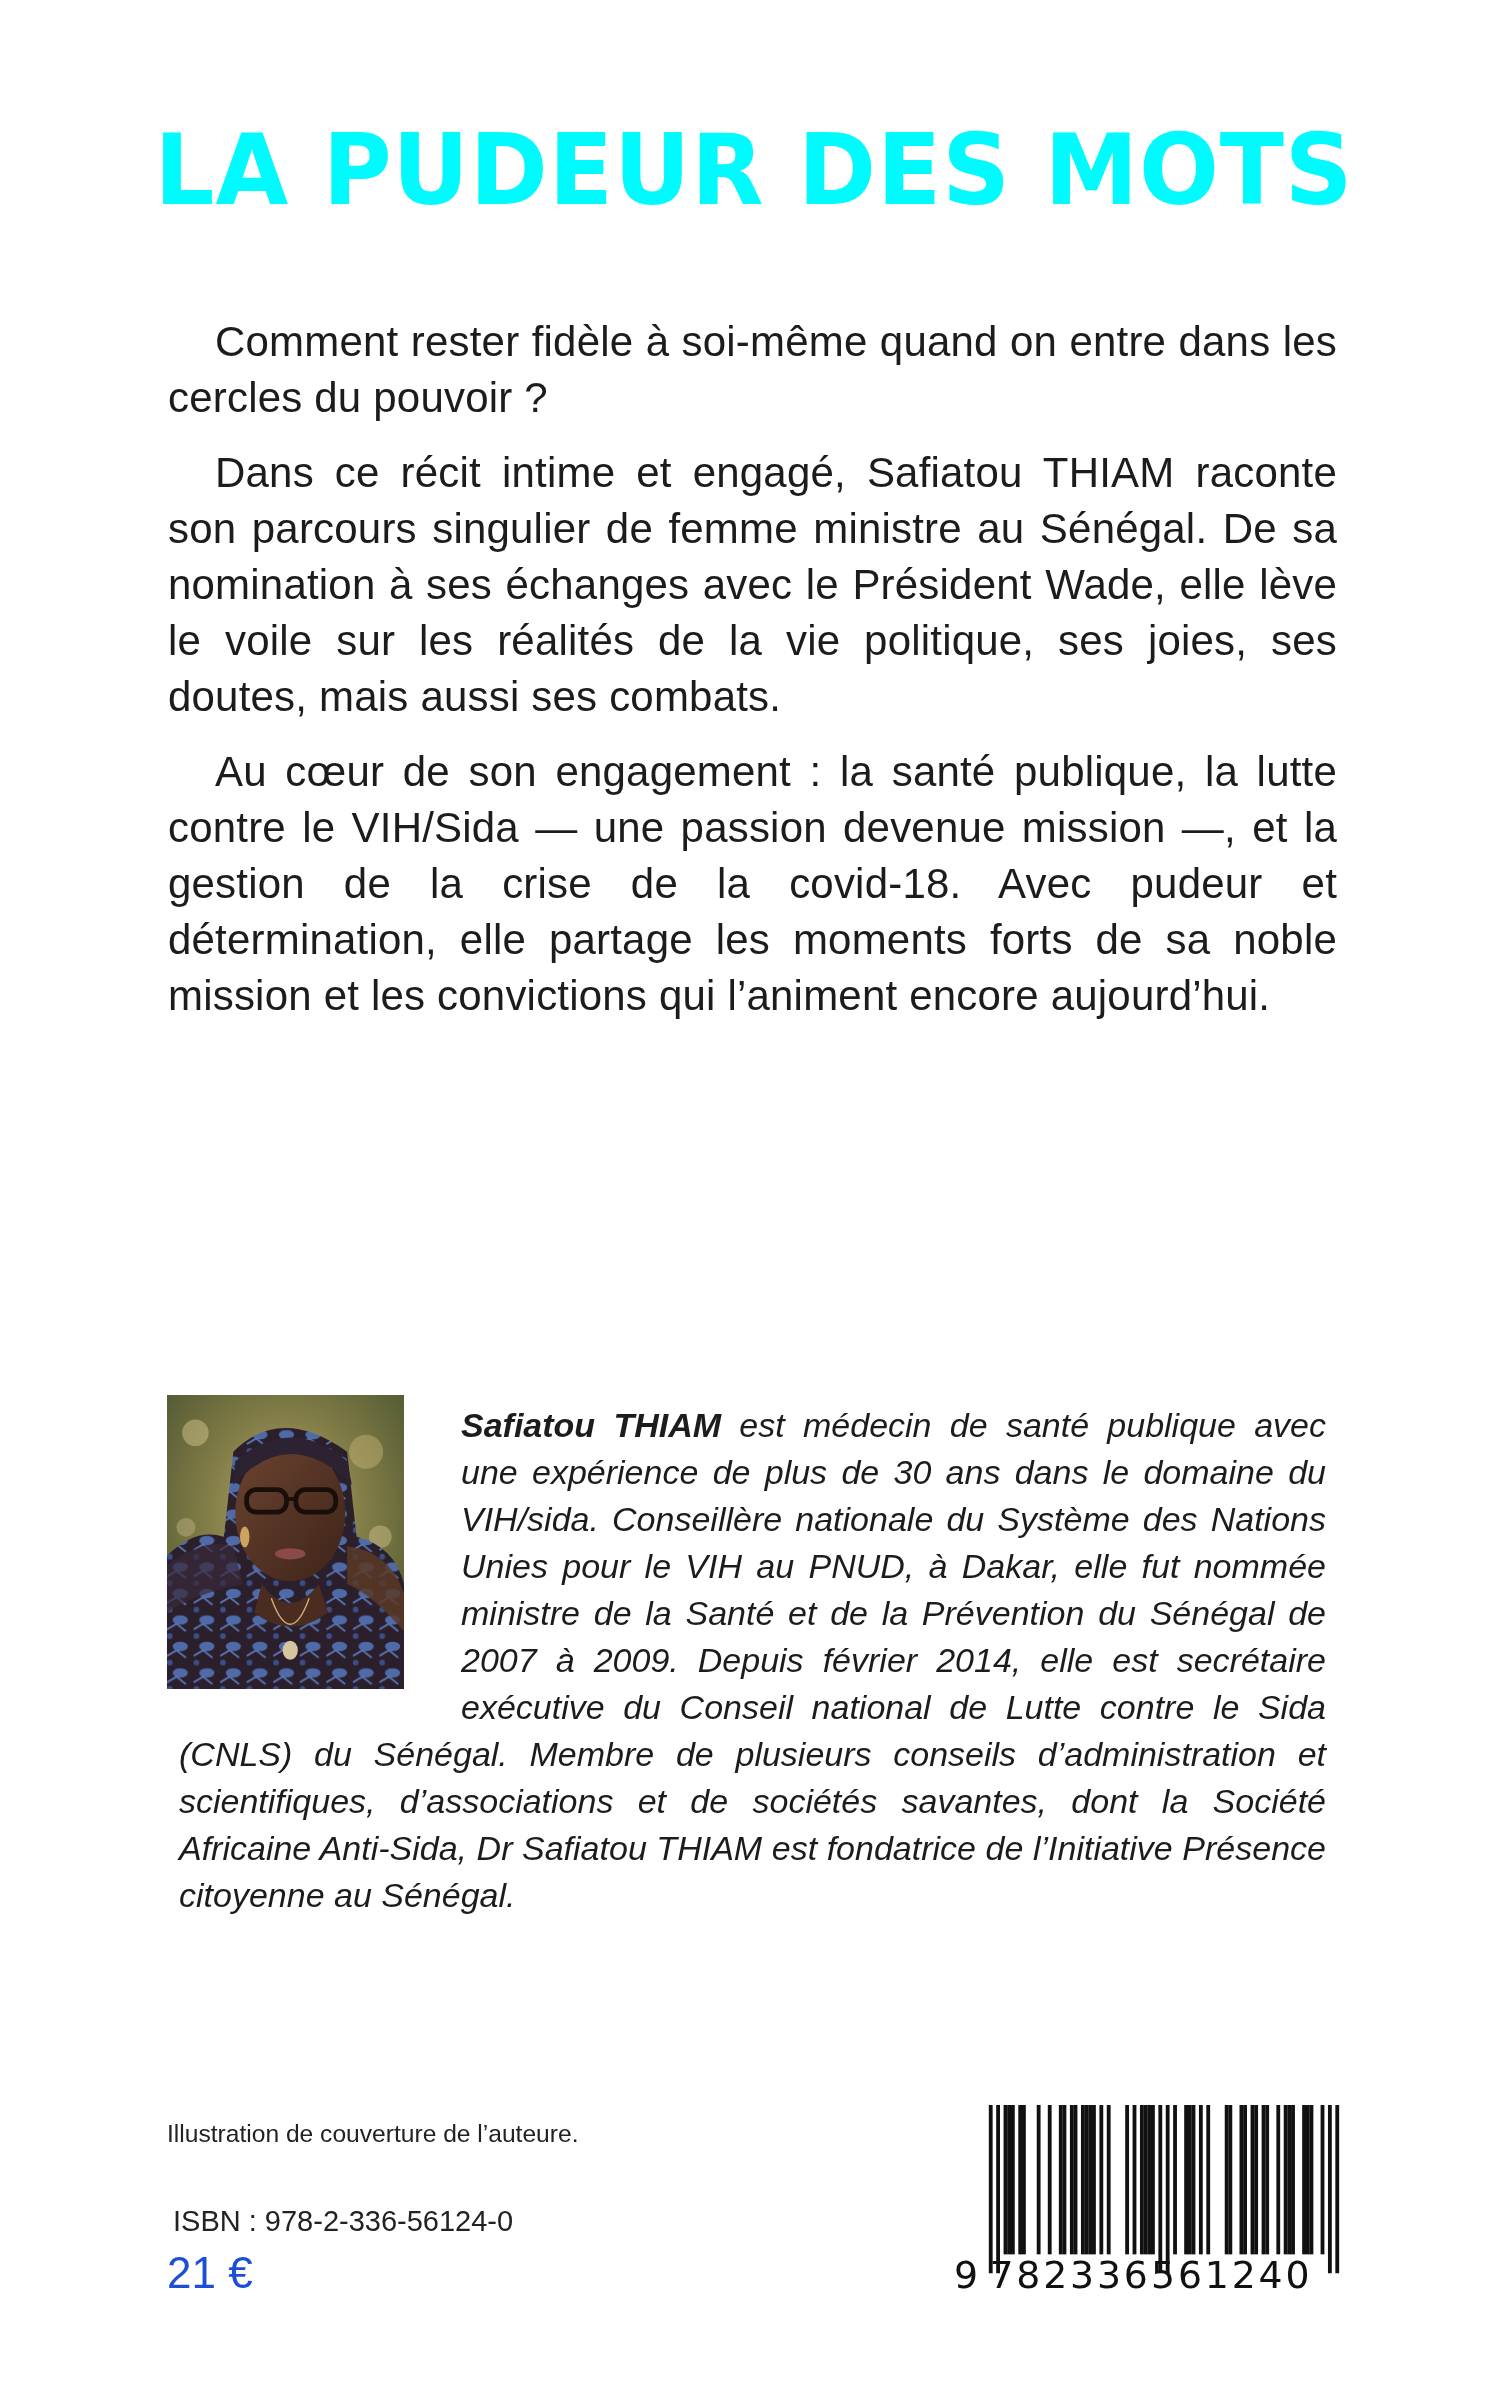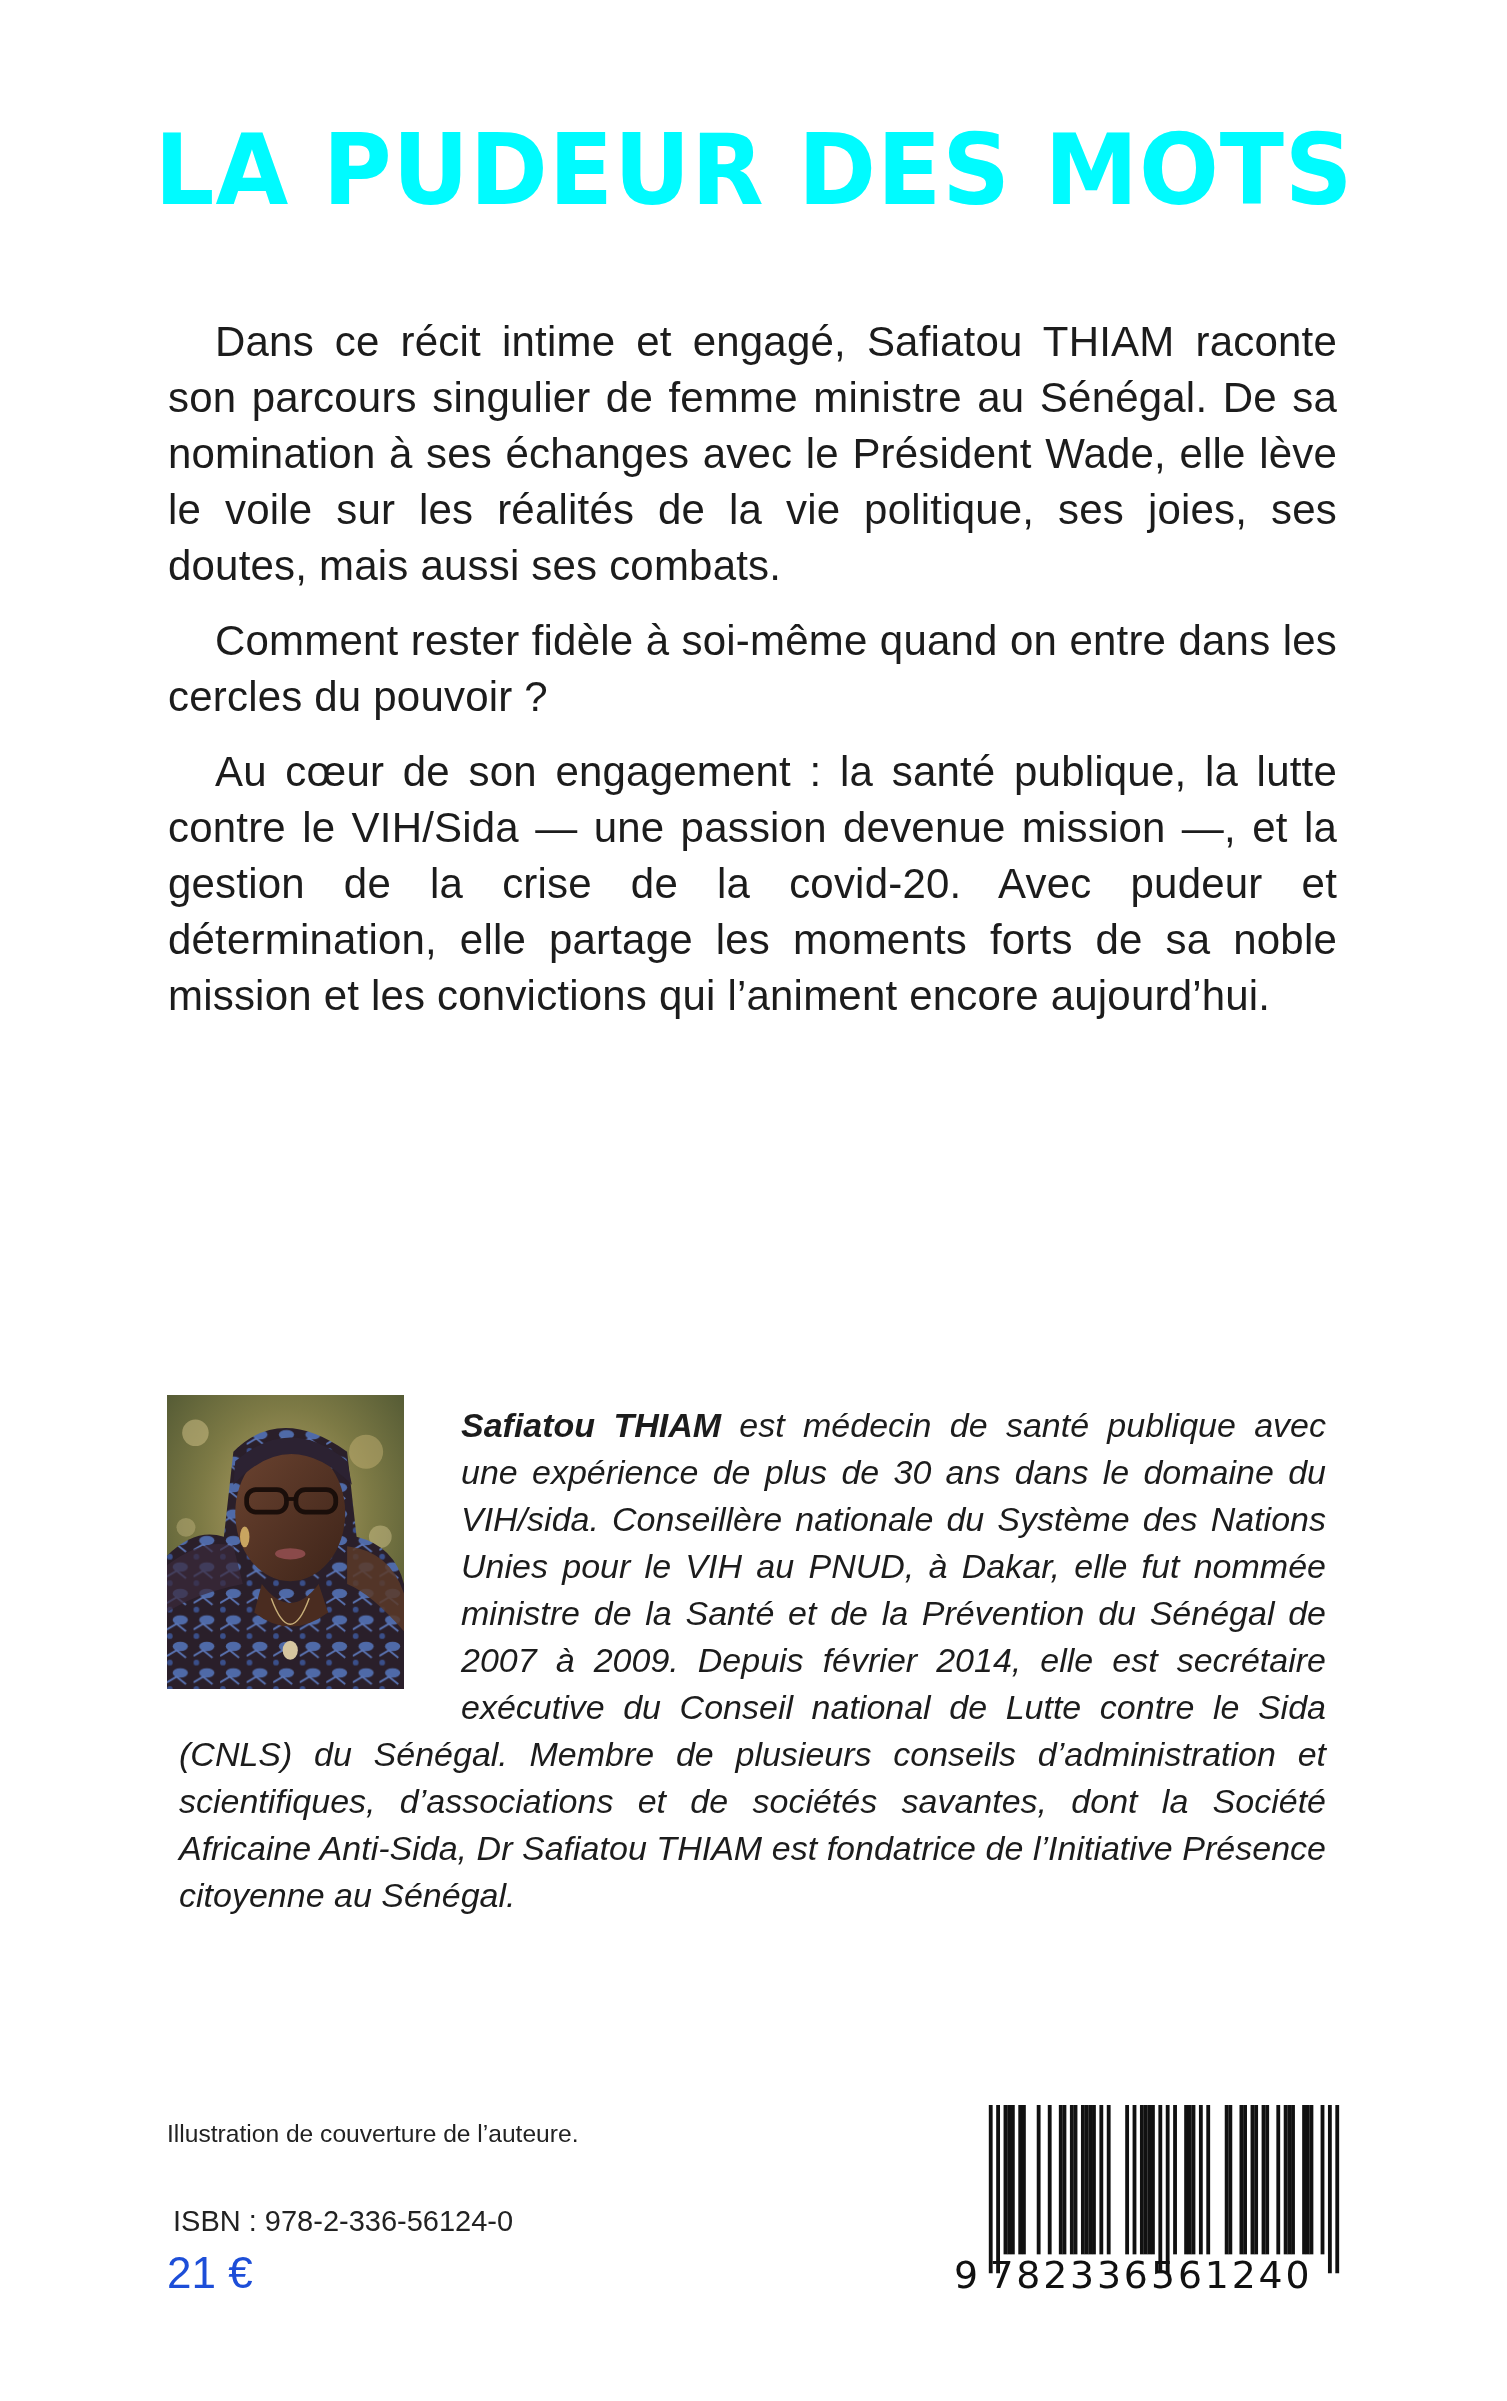--- a/index.html
+++ b/index.html
@@ -60,23 +60,23 @@
     position: absolute; left: 951px; top: 2103px; width: 397px; height: 194px;
   }
   .barcode svg { display: block; }
 </style>
 </head>
 <body>
 
 <h1 class="title">LA PUDEUR DES MOTS</h1>
 
 <div class="blurb">
+  <p>Comment rester fidèle à soi-même quand on entre dans les cercles du pouvoir ?</p>
   <p>Dans ce récit intime et engagé, Safiatou THIAM raconte son parcours singulier de femme ministre au Sénégal. De sa nomination à ses échanges avec le Président Wade, elle lève le voile sur les réalités de la vie politique, ses joies, ses doutes, mais aussi ses combats.</p>
-  <p>Comment rester fidèle à soi-même quand on entre dans les cercles du pouvoir ?</p>
-  <p>Au cœur de son engagement : la santé publique, la lutte contre le VIH/Sida — une passion devenue mission —, et la gestion de la crise de la covid-20. Avec pudeur et détermination, elle partage les moments forts de sa noble mission et les convictions qui l’animent encore aujourd’hui.</p>
+  <p>Au cœur de son engagement : la santé publique, la lutte contre le VIH/Sida — une passion devenue mission —, et la gestion de la crise de la covid-18. Avec pudeur et détermination, elle partage les moments forts de sa noble mission et les convictions qui l’animent encore aujourd’hui.</p>
 </div>
 
 <div class="bio-block">
   <div class="photo" aria-label="author-portrait">
     <svg viewBox="0 0 250 311" preserveAspectRatio="none">
       <defs>
         <radialGradient id="bg" cx="50%" cy="40%" r="80%">
           <stop offset="0%" stop-color="#b9a66a"></stop>
           <stop offset="45%" stop-color="#7d7a45"></stop>
           <stop offset="100%" stop-color="#3f4a2c"></stop>

